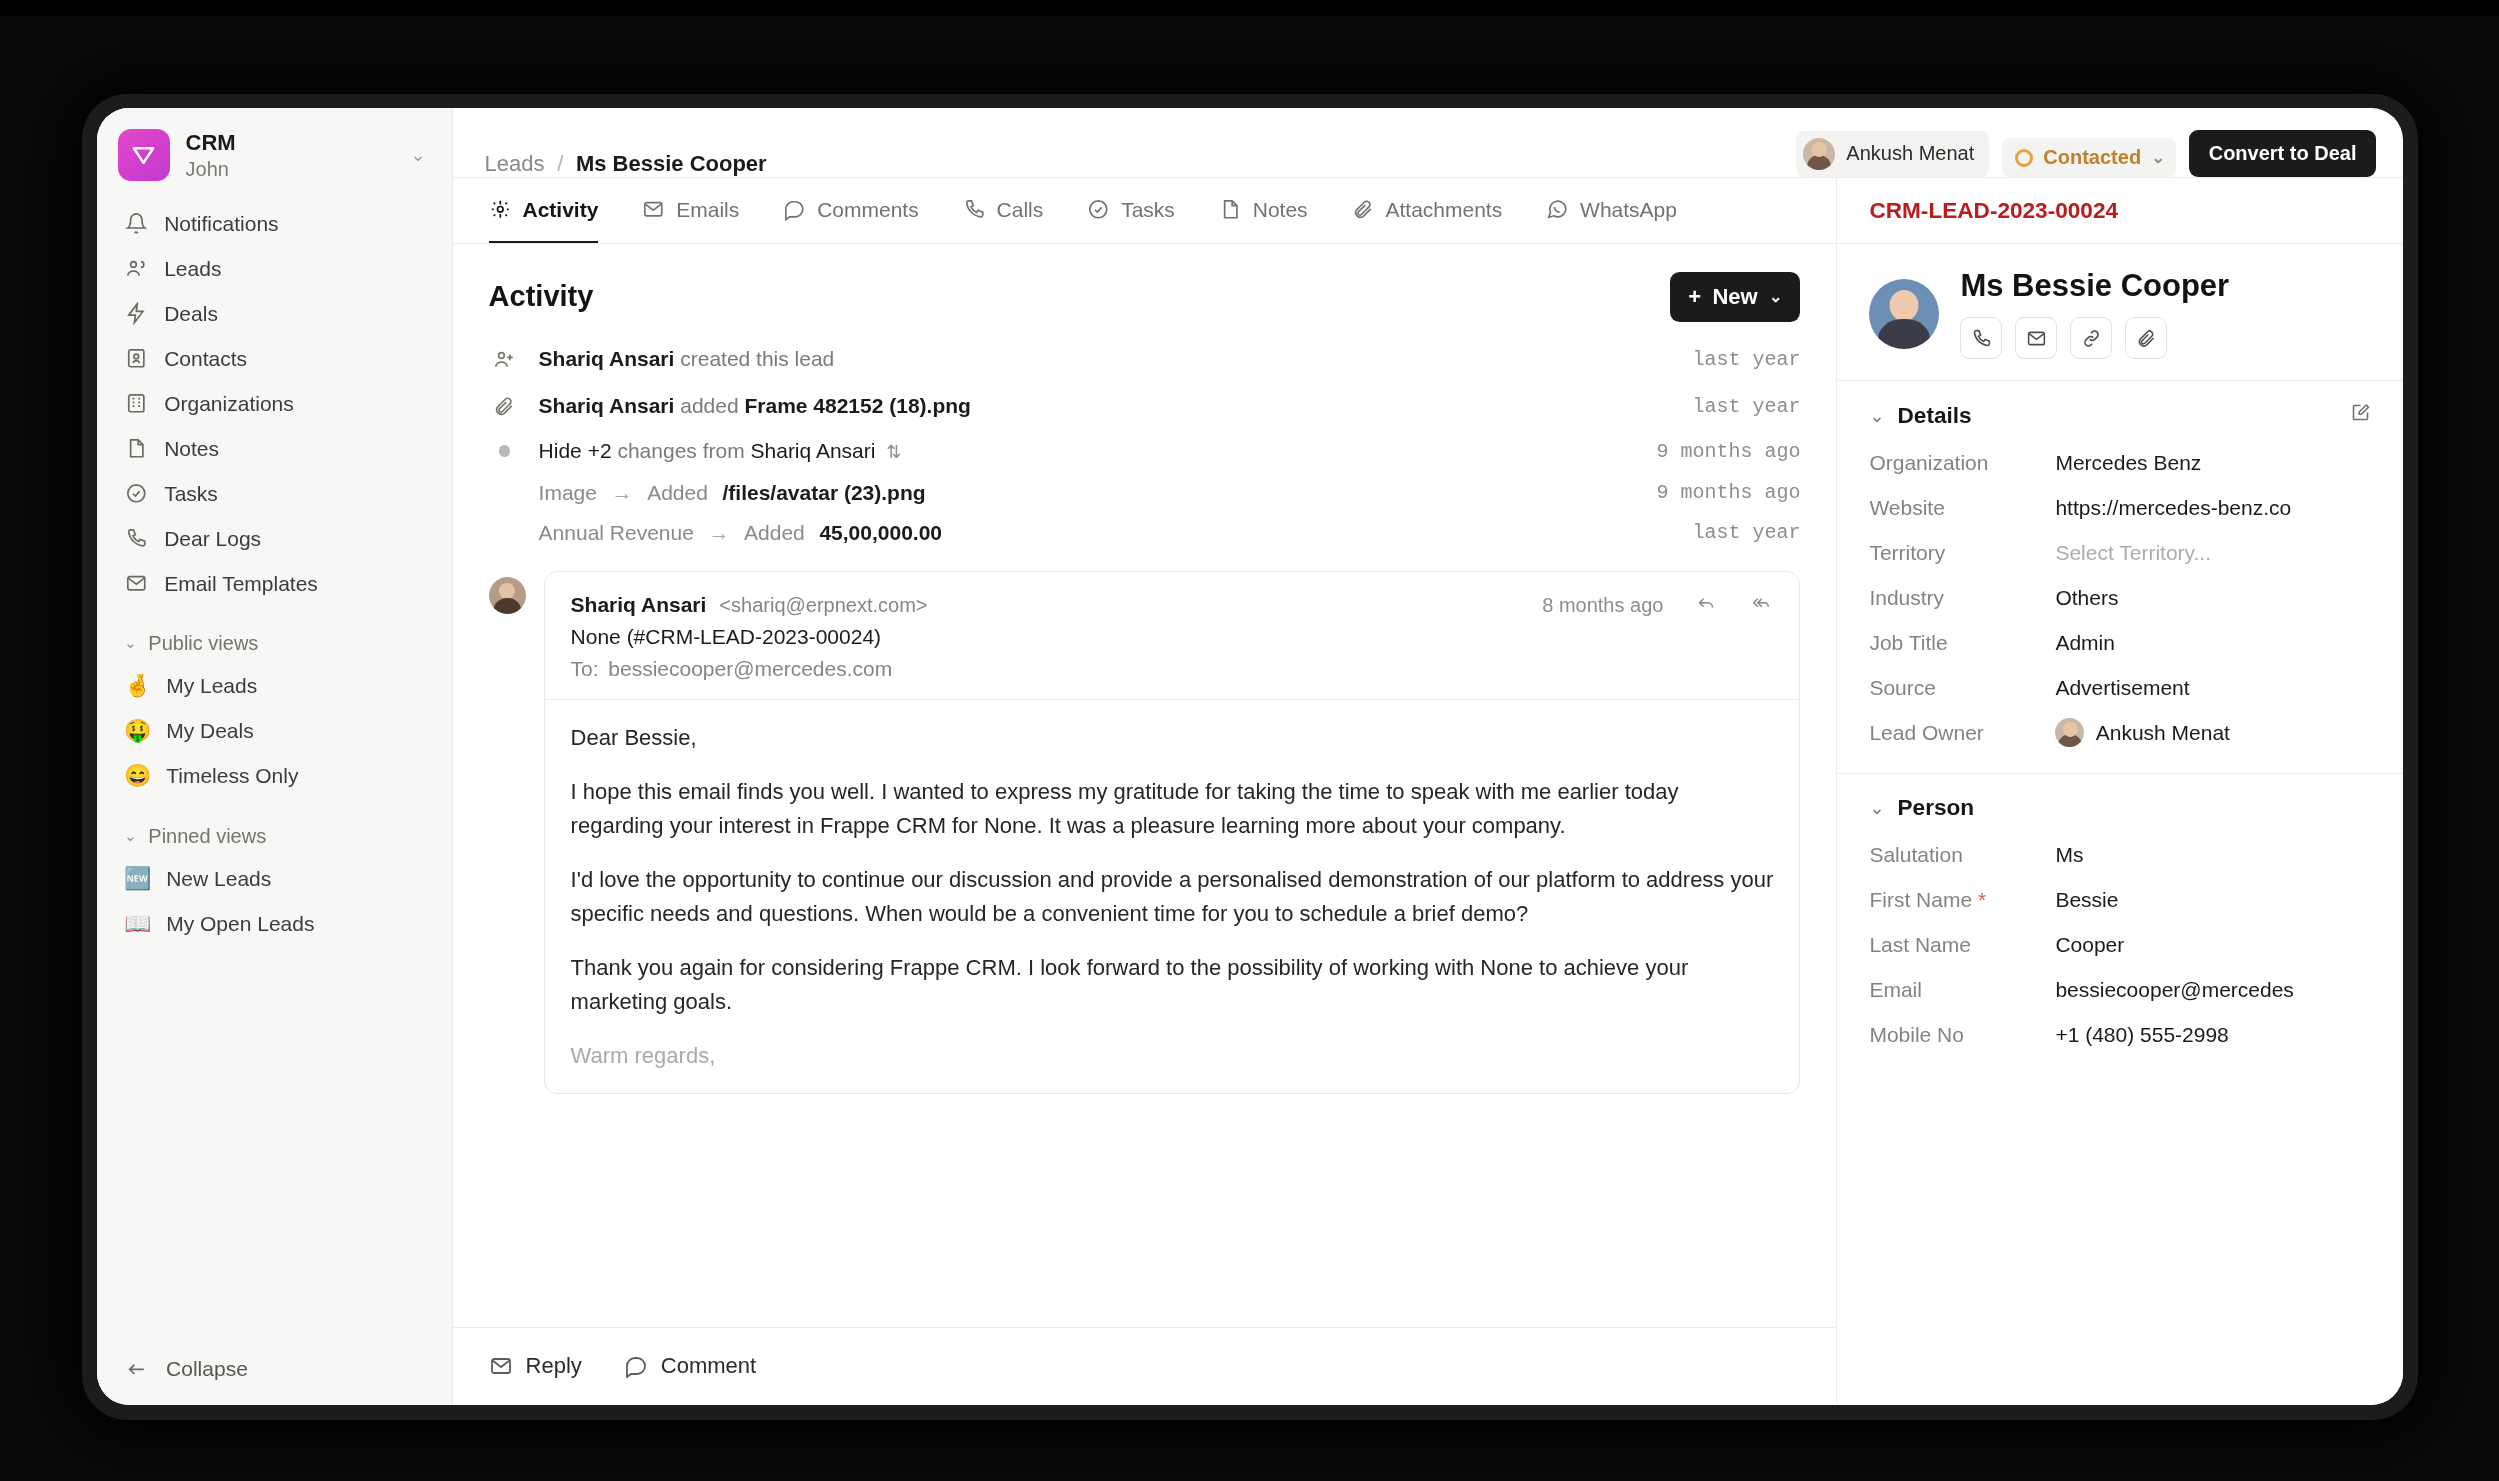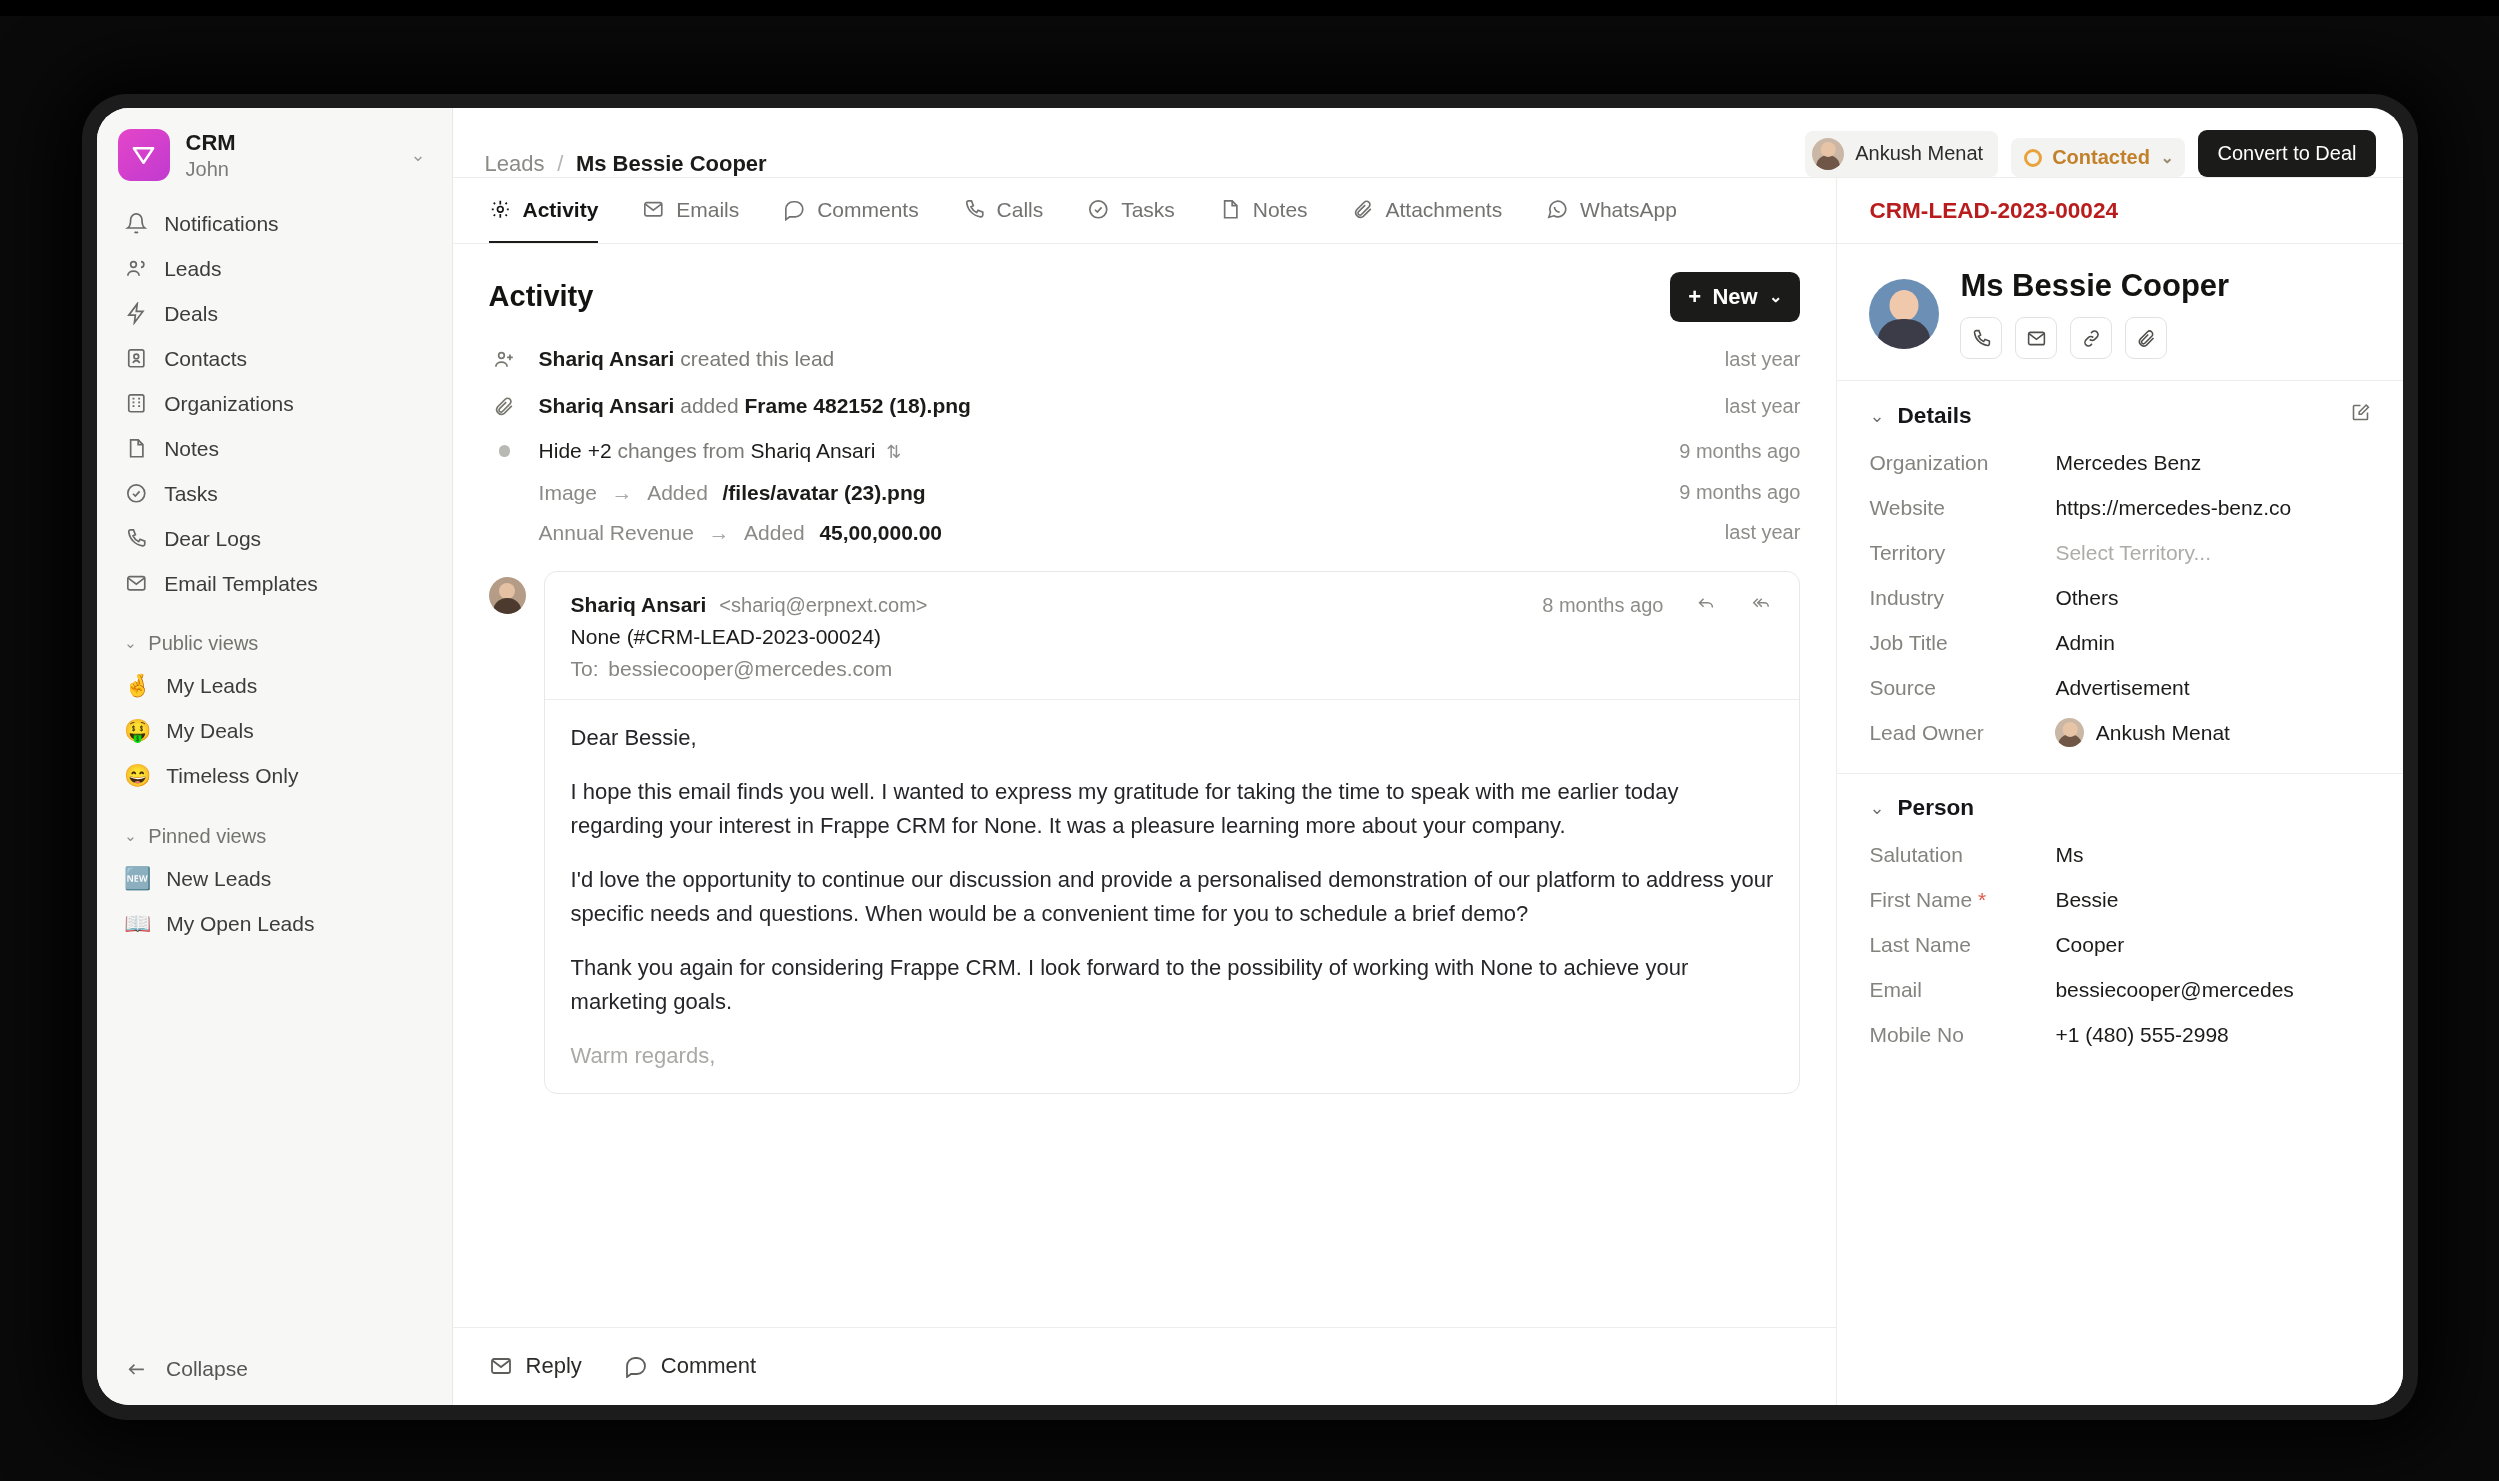--- a/index.html
+++ b/index.html
@@ -161,21 +161,21 @@
     color: #c2802a;
     font-weight: 600;
     cursor: pointer;
   }
   .dot-ring {
     width: 18px; height: 18px; border-radius: 50%;
     border: 3.2px solid #e8a33d; position: relative;
   }
   .btn-dark {
     background: #1b1b1a; color: #fff;
-    font-size: 20px; font-weight: 400;
+    font-size: 20px; font-weight: 700;
     border-radius: 9px;
     padding: 12px 19.4px;
     border: none;
     cursor: pointer;
   }
 
   .tabs {
     height: 66px;
     display: flex;
     align-items: center;
@@ -232,21 +232,21 @@
   .act-row {
     display: flex; align-items: center;
     gap: 18px;
     padding: 11.3px 0;
     font-size: 21px;
   }
   .act-ico { width: 32px; display: flex; justify-content: center; color: #77776f; flex-shrink:0; }
   .act-ico svg { width: 22.6px; height: 22.6px; }
   .act-text { color: #7a7a77; }
   .act-text b { color: #1b1b1a; font-weight: 600; }
-  .act-time { margin-left: auto; color: #8d8d89; font-size: 20px; white-space: nowrap; }
+  .act-time { margin-left: auto; color: #8d8d89; font-size: 20px; white-space: nowrap; font-family: Liberation Mono, monospace; }
 
   .hide-row { display: flex; align-items: center; gap: 18px; padding: 9.7px 0; font-size: 21px; }
   .bullet { width: 32px; display: flex; justify-content: center; flex-shrink:0; }
   .bullet i { width: 11.3px; height: 11.3px; border-radius: 50%; background: #b9b9b4; display:block;}
   .hide-text { color: #1b1b1a; }
   .hide-text .muted { color: #7a7a77; }
   .sortico { color: #8d8d89; font-size: 18px; margin-left: 4.9px; }
 
   .change-row {
     display: flex; align-items: center; gap: 14.6px;

